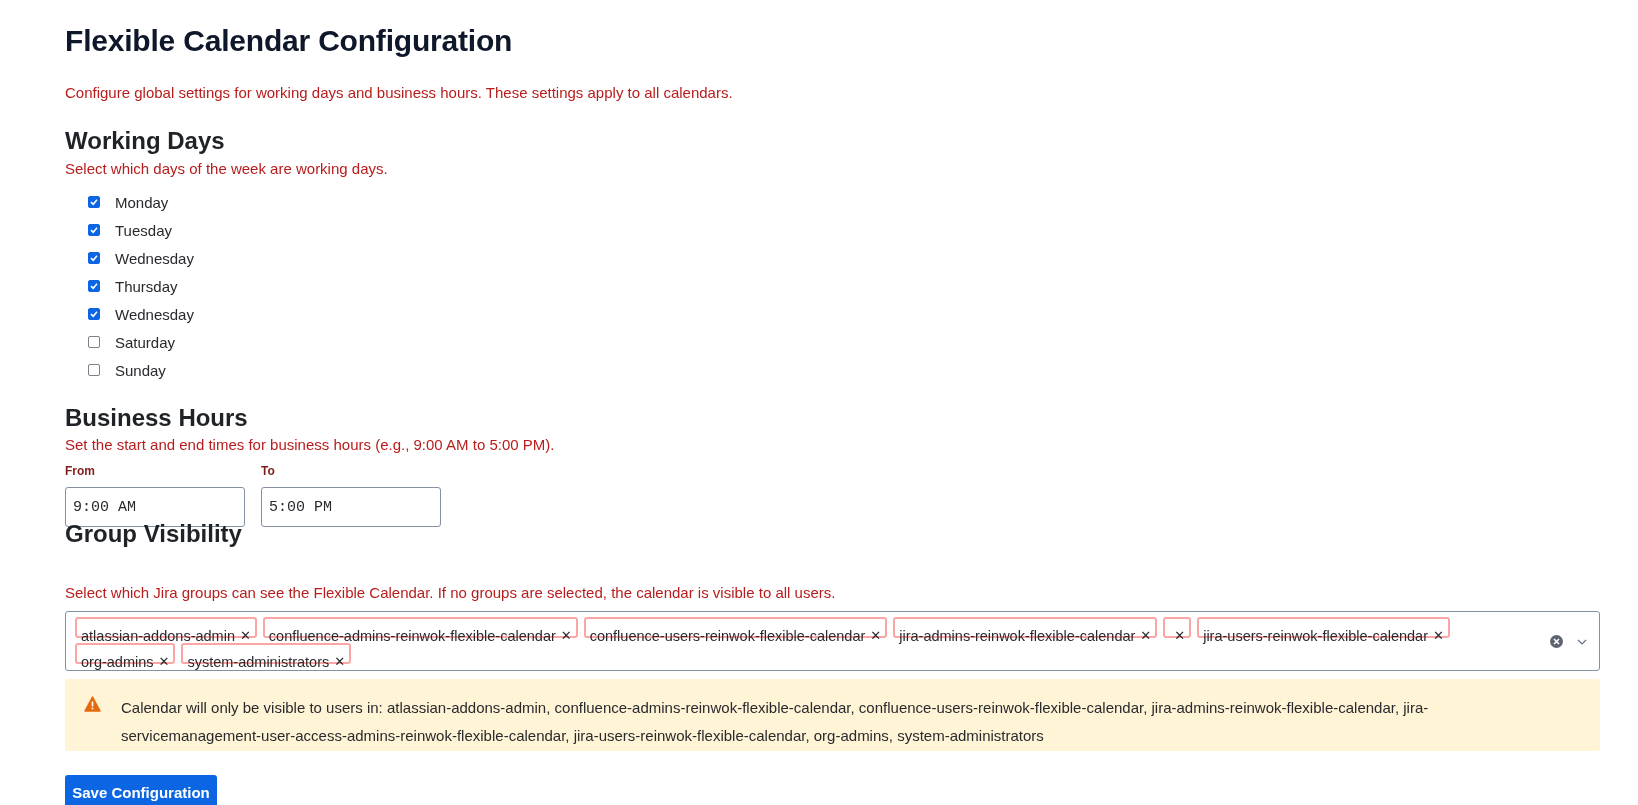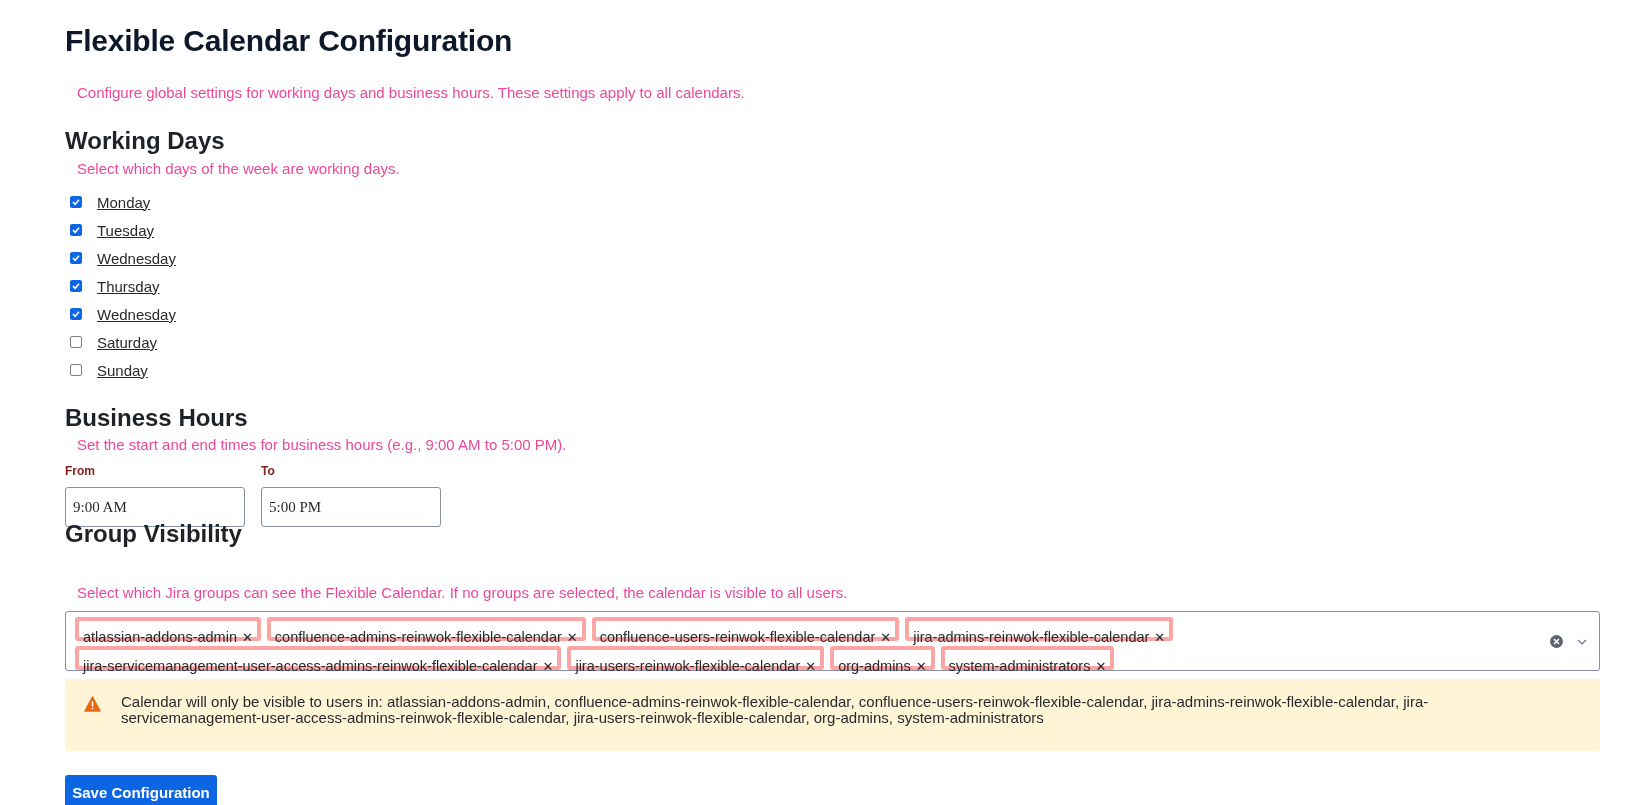--- a/index.html
+++ b/index.html
@@ -6,62 +6,62 @@
   body {
     width: 1638px; height: 805px; overflow: hidden;
     font-family: "Liberation Sans", "DejaVu Sans", sans-serif;
     color: #172b4d;
   }
   .page { position: absolute; left: 65px; top: 0; width: 1535px; }
   h1 {
     position: absolute; top: 24px; left: 0; margin: 0;
     font-size: 30px; font-weight: 700; color: #0f172a; letter-spacing: -0.2px;
   }
-  .desc { position: absolute; left: 12px; font-size: 15px; color: #ec4899; margin: 0; white-space: nowrap; }
+  .desc { position: absolute; left: 0; font-size: 15px; color: #b91c1c; margin: 0; white-space: nowrap; }
   h2 {
     position: absolute; left: 0; margin: 0;
     font-size: 24px; font-weight: 700; color: #1f2226;
   }
-  .days { position: absolute; left: 5px; top: 188px; text-decoration: underline; }
+  .days { position: absolute; left: 23px; top: 188px; }
   .day-row { height: 28px; display: flex; align-items: center; cursor: pointer; }
   .cb {
     width: 12px; height: 12px; border-radius: 2px; box-sizing: border-box;
     border: 1.5px solid #7a7f89; background: #fff; display: flex; align-items: center; justify-content: center;
   }
   .cb.checked { background: #0c66e4; border-color: #0c66e4; }
   .cb svg { width: 10px; height: 10px; }
   .day-label { margin-left: 15px; font-size: 15px; color: #292a2e; }
   .field-label { position: absolute; font-size: 12px; font-weight: 700; color: #7f1d1d; }
   .time-input {
     position: absolute; top: 487px; width: 180px; height: 40px; box-sizing: border-box;
     border: 1px solid #8590a2; border-radius: 3px; padding: 0 7px;
-    font-family: Liberation Serif, serif; font-size: 15px; color: #292a2e; background: #fff;
+    font-family: Liberation Mono, monospace; font-size: 15px; color: #292a2e; background: #fff;
   }
   .select-box {
     position: absolute; left: 0; top: 611px; width: 1535px; height: 60px; box-sizing: border-box;
     border: 1px solid #8590a2; border-radius: 3px; background: #fff;
   }
   .tags { position: absolute; left: 9px; top: 5px; width: 1420px; display: flex; flex-wrap: wrap; gap: 5px 6px; }
   .tag {
     display: inline-flex; align-items: center; height: 21px; box-sizing: border-box;
-    border: 4px solid #fca5a5; border-radius: 3px; padding: 16px 4px 0 4px;
+    border: 2px solid #fca5a5; border-radius: 3px; padding: 16px 4px 0 4px;
     font-size: 14.5px; color: #292a2e; white-space: nowrap; background: #fff;
   }
   .tag-x { margin-left: 5px; font-size: 13px; color: #292a2e; cursor: pointer; line-height: 1; }
   .clear-icon {
     position: absolute; right: 36px; top: 23px; width: 13px; height: 13px; border-radius: 50%;
     background: #5e6470; display: flex; align-items: center; justify-content: center; cursor: pointer;
   }
   .chev-icon { position: absolute; right: 10px; top: 23px; width: 14px; height: 14px; cursor: pointer; }
   .warning {
     position: absolute; left: 0; top: 679px; width: 1535px; height: 72px; box-sizing: border-box;
     background: #fff4d6; border-radius: 3px;
   }
   .warn-icon { position: absolute; left: 19px; top: 17px; width: 17px; height: 16px; }
-  .warn-text { position: absolute; left: 56px; top: 15px; width: 1420px; font-size: 15px; line-height: 16px; color: #292a2e; }
+  .warn-text { position: absolute; left: 56px; top: 15px; width: 1420px; font-size: 15px; line-height: 28px; color: #292a2e; }
   .save-btn {
     position: absolute; left: 0; top: 775px; width: 152px; height: 34px; border: none; border-radius: 3px;
     background: #0c66e4; color: #fff; font-family: "Liberation Sans", "DejaVu Sans", sans-serif;
     font-size: 15px; font-weight: 700; padding: 0; text-align: center; cursor: pointer;
   }
 </style>
 </head>
 <body>
 
 <div class="page">
@@ -145,21 +145,20 @@
         </span>
         <span class="tag">
           <span>confluence-users-reinwok-flexible-calendar</span>
           <span class="tag-x">✕</span>
         </span>
         <span class="tag">
           <span>jira-admins-reinwok-flexible-calendar</span>
           <span class="tag-x">✕</span>
         </span>
         <span class="tag">
-          <span>jira-servicemanagement-user-access-admins-reinwok-flexible-calendar</span>
           <span class="tag-x">✕</span>
         </span>
         <span class="tag">
           <span>jira-users-reinwok-flexible-calendar</span>
           <span class="tag-x">✕</span>
         </span>
         <span class="tag">
           <span>org-admins</span>
           <span class="tag-x">✕</span>
         </span>

